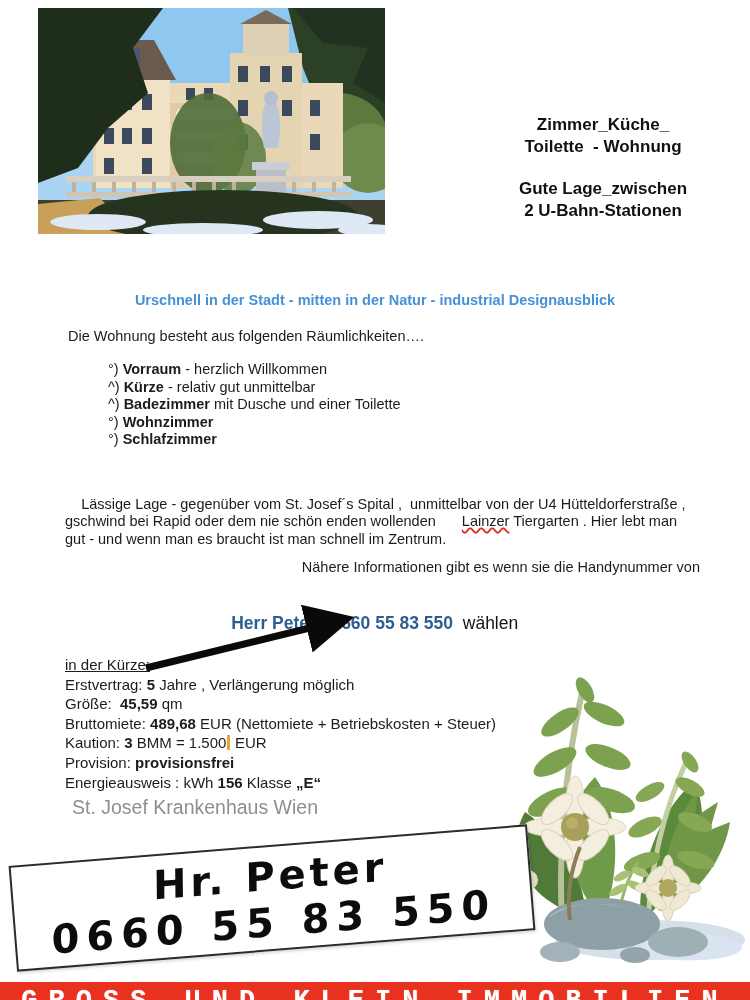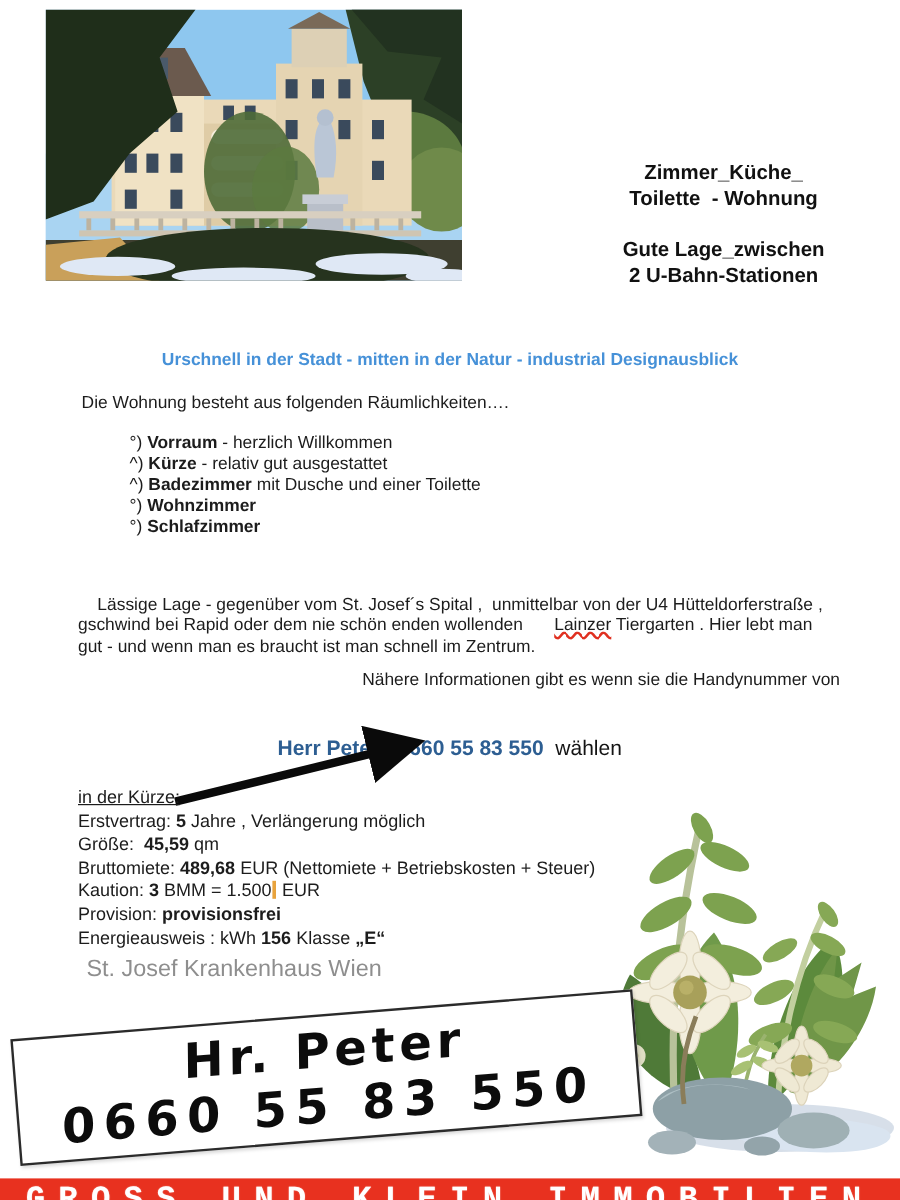--- a/index.html
+++ b/index.html
@@ -5,21 +5,21 @@
   html,body{margin:0;padding:0;background:#ffffff;}
   #page{position:relative;width:750px;height:1000px;background:#ffffff;overflow:hidden;
         font-family:"Liberation Sans",sans-serif;color:#1c1c1c;}
   .abs{position:absolute;}
   .pre{white-space:pre-wrap;}
 
   
   #photo{left:38px;top:8px;width:347px;height:226px;}
 
   
-  #head-block{left:492px;top:133px;width:222px;text-align:center;
+  #head-block{left:492px;top:114px;width:222px;text-align:center;
               font-weight:bold;font-size:17px;line-height:21.5px;color:#111;}
   #head-block .gap{height:21px;}
 
   
   #tagline{left:0;top:292px;width:750px;text-align:center;
            font-weight:bold;font-size:14.5px;color:#4691d8;}
 
   
   #intro{left:68px;top:328px;width:620px;font-size:14.5px;}
 
@@ -167,21 +167,21 @@
     <div class="pre">Gute Lage_zwischen</div>
     <div class="pre">2 U-Bahn-Stationen</div>
   </div>
 
   <div id="tagline" class="abs">Urschnell in der Stadt - mitten in der Natur - industrial Designausblick</div>
 
   <div id="intro" class="abs pre">Die Wohnung besteht aus folgenden Räumlichkeiten….</div>
 
   <div id="rooms" class="abs">
     <div class="room pre"><span class="bullet">°)</span><b>Vorraum</b><span> - herzlich Willkommen</span></div>
-    <div class="room pre"><span class="bullet">^)</span><b>Kürze</b><span> - relativ gut ausgestattet</span></div>
+    <div class="room pre"><span class="bullet">^)</span><b>Kürze</b><span> - relativ gut unmittelbar</span></div>
     <div class="room pre"><span class="bullet">^)</span><b>Badezimmer</b><span> mit Dusche und einer Toilette</span></div>
     <div class="room pre"><span class="bullet">°)</span><b>Wohnzimmer</b><span></span></div>
     <div class="room pre"><span class="bullet">°)</span><b>Schlafzimmer</b><span></span></div>
   </div>
 
   <div id="locpar" class="abs pre">
     <span>Lässige Lage - gegenüber vom St. Josef´s Spital ,  unmittelbar von der U4 Hütteldorferstraße , gschwind bei Rapid oder dem nie schön enden wollenden </span><span class="spellcheck">Lainzer</span><span> Tiergarten . Hier lebt man gut - und wenn man es braucht ist man schnell im Zentrum.</span>
   </div>
 
   <div id="infoline" class="abs pre">Nähere Informationen gibt es wenn sie die Handynummer von</div>

